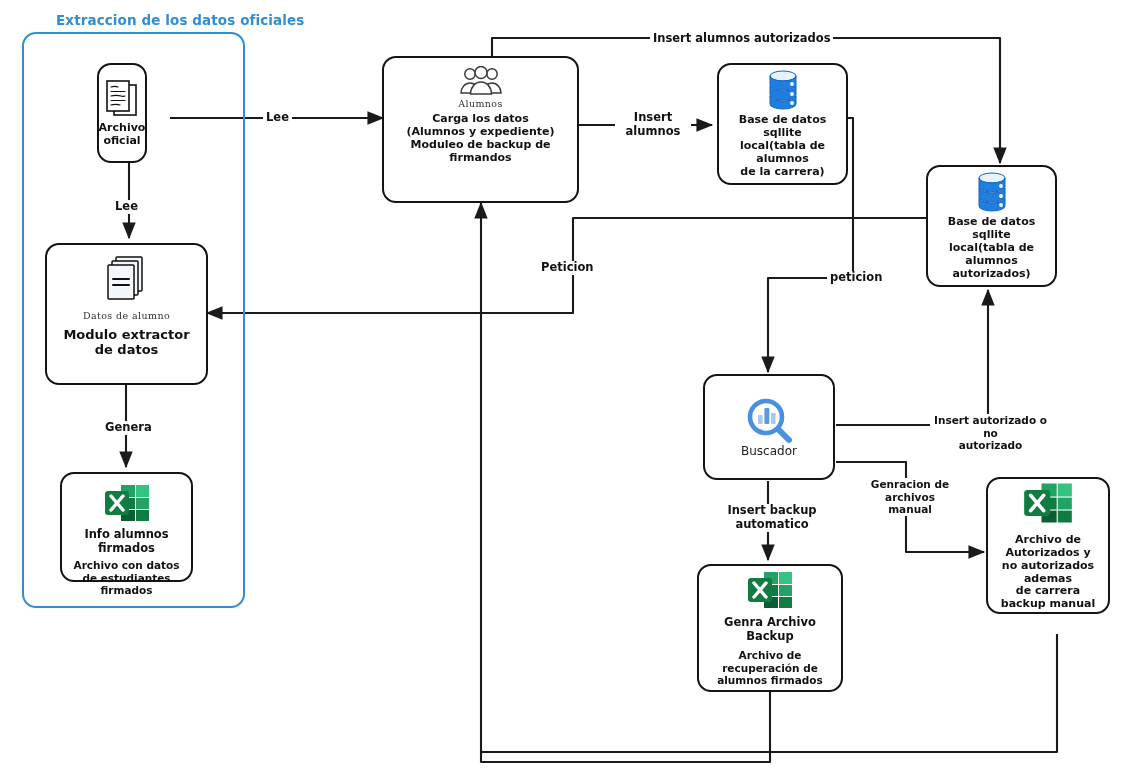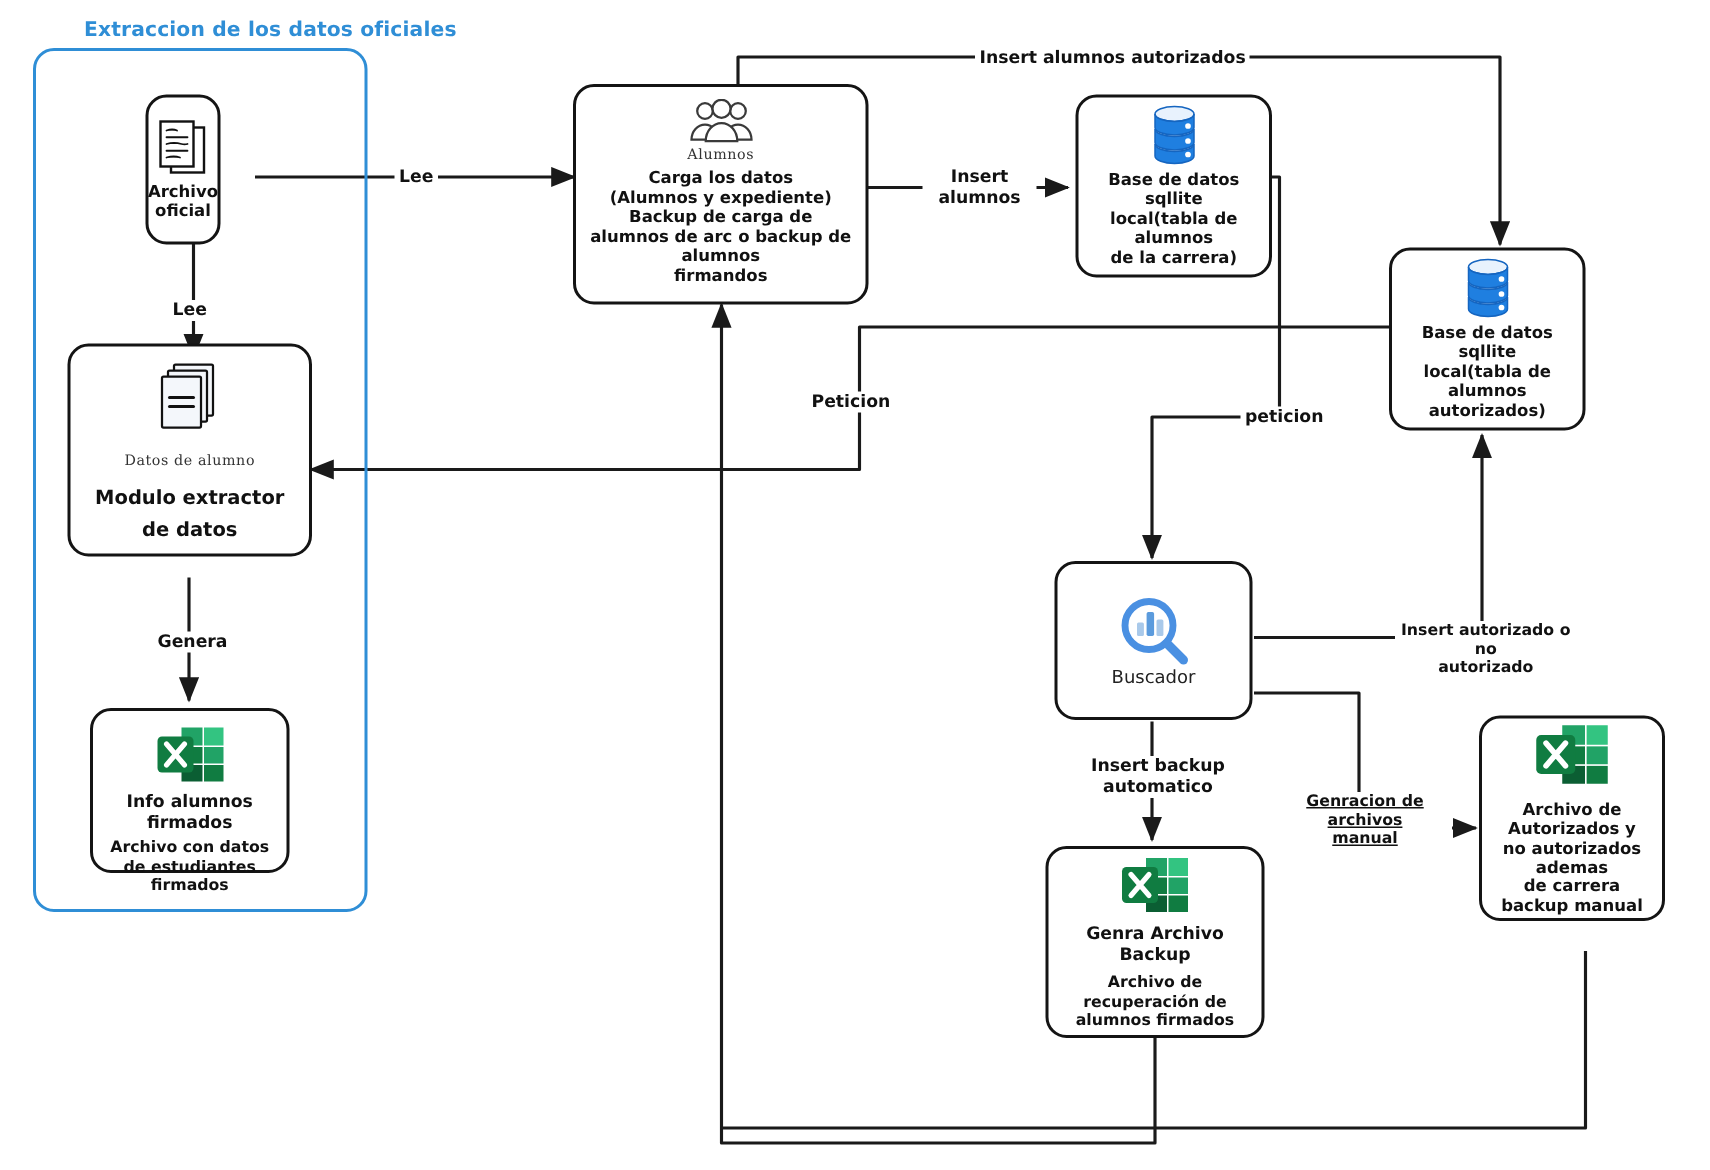--- a/index.html
+++ b/index.html
@@ -105,21 +105,21 @@
           <path d="M9,18 q5,-1.4 10,0 q2,.6 4,0"></path>
           <path d="M9,22.5 h14"></path>
           <path d="M9,27 q5,-1.4 9,0"></path>
         </g>
       </svg>
     </div>
     <div class="caption">Archivo</div>
     <div class="caption">oficial</div>
   </div>
 
-  <div class="node" style="left:45px;top:229px;width:163px;height:142px;justify-content:space-between;">
+  <div class="node" style="left:45px;top:243px;width:163px;height:142px;justify-content:flex-start;">
     <div class="icon-wrap">
       <svg width="54" height="56" viewBox="0 0 54 56">
         <rect x="16" y="4" width="26" height="34" rx="1" fill="#f4f7fb" stroke="#111" stroke-width="1.5"></rect>
         <rect x="12" y="8" width="26" height="34" rx="1" fill="#f4f7fb" stroke="#111" stroke-width="1.5"></rect>
         <rect x="8" y="12" width="26" height="34" rx="1" fill="#f4f7fb" stroke="#111" stroke-width="1.5"></rect>
         <g stroke="#111" stroke-width="2" stroke-linecap="round">
           <path d="M13,26 h16"></path>
           <path d="M13,32 h16"></path>
         </g>
       </svg>
@@ -157,22 +157,21 @@
           <circle cx="34" cy="8" r="5.2"></circle>
           <path d="M25,27 a9,10 0 0 1 18,0 z"></path>
           <circle cx="23" cy="6.5" r="6"></circle>
           <path d="M12.5,28 a10.5,12 0 0 1 21,0 z"></path>
         </g>
       </svg>
     </div>
     <div class="hand" style="margin-top:0;">Alumnos</div>
     <div class="caption" style="margin-top:4px;">Carga los datos</div>
     <div class="caption">(Alumnos y expediente)</div>
-    <div class="caption">Backup de carga de</div>
-    <div class="caption">alumnos de arc o backup de alumnos</div>
+    <div class="caption">Moduleo de backup de</div>
     <div class="caption">firmandos</div>
   </div>
 
   <div class="node" style="left:717px;top:63px;width:131px;height:122px;justify-content:center;">
     <div class="icon-wrap">
       <svg width="40" height="42" viewBox="0 0 40 42">
         <g fill="#1f7fe0" stroke="#1565c0" stroke-width="1">
           <ellipse cx="20" cy="7" rx="13" ry="5" fill="#e8f2fd"></ellipse>
           <path d="M7,7 v9 a13,5 0 0 0 26,0 v-9 a13,5 0 0 1 -26,0 z"></path>
           <path d="M7,17 v9 a13,5 0 0 0 26,0 v-9 a13,5 0 0 1 -26,0 z"></path>
@@ -273,16 +272,16 @@
   <div class="elabel" style="left:538px;top:261px;">Peticion</div>
 
   <div class="elabel" style="left:827px;top:271px;">peticion</div>
 
   <div class="elabel sm" style="left:930px;top:414px;width:115px;">Insert autorizado o no
 autorizado</div>
 
   <div class="elabel" style="left:709px;top:504px;width:120px;">Insert backup
 automatico</div>
 
-  <div class="elabel sm" style="left:852px;top:528px;width:110px;text-decoration:underline;">Genracion de archivos
+  <div class="elabel sm" style="left:852px;top:478px;width:110px;">Genracion de archivos
 manual</div>
 
 </div>
 
 </body></html>

